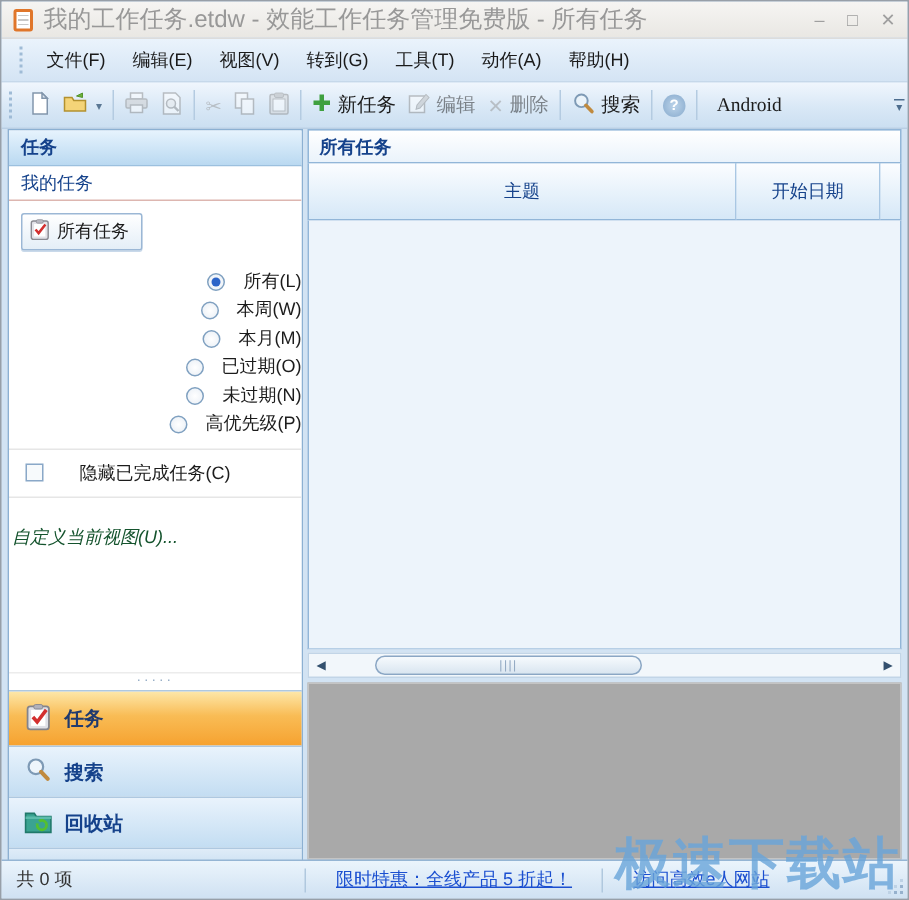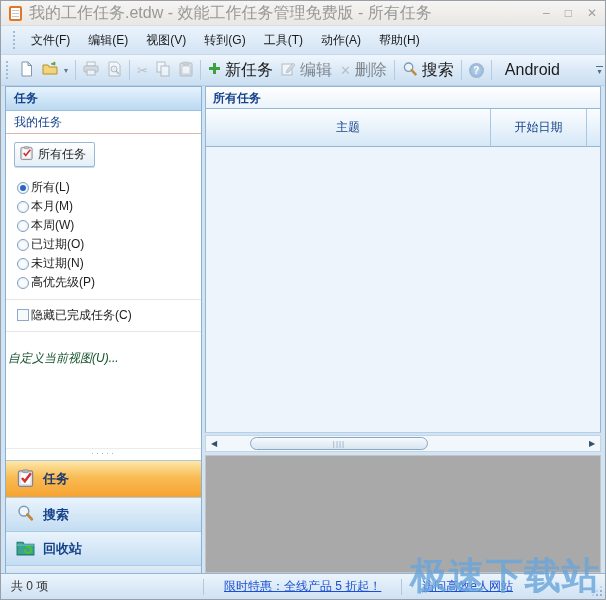--- a/index.html
+++ b/index.html
@@ -25,44 +25,44 @@
     background:linear-gradient(#eaf3fc,#d4e4f4);
     border-bottom:1px solid #c6d8ea;display:flex;align-items:center;padding-left:10px;}
   .grip{width:4px;height:18px;border-left:2px dotted #9fbbd6;margin:0 5px 0 2px;}
   .menu-item{padding:4px 9px;color:#1a1a1a;}
   
   .toolbar{position:absolute;top:54px;left:0;right:0;height:31px;
     background:linear-gradient(#f0f6fd,#d9e8f6 55%,#cbdff1);
     border-bottom:1px solid #b9cfe4;display:flex;align-items:center;padding-left:3px;}
   .tbtn{height:24px;display:flex;align-items:center;gap:4px;padding:0 4px;border-radius:2px;}
   .tbtn.disabled{opacity:.5;filter:grayscale(1);}
-  .tbtn .lbl{font-size:16px;}
+  .tbtn .lbl{font-size:13px;font-family:Liberation Serif, serif;}
   .tsep{width:1px;height:20px;background:#b4cbe1;margin:0 3px;}
   .caret{font-size:8px;color:#5b7894;margin-left:1px;}
   .glyph-ico{font-size:13px;color:#8a98a6;line-height:13px;}
   .overflow-btn{margin-left:auto;margin-right:2px;display:flex;flex-direction:column;align-items:center;color:#4d6d8e;}
   .overflow-btn .bar{width:7px;height:1px;background:#4d6d8e;margin-bottom:1px;}
   .overflow-btn .chev{font-size:8px;line-height:7px;}
   
   .sidebar{position:absolute;left:4px;top:85px;bottom:12px;width:197px;
     display:flex;flex-direction:column;border:1px solid #8cb0d2;background:#fff;}
   .side-title{height:24px;line-height:23px;padding-left:8px;font-weight:bold;color:#15428b;
     background:linear-gradient(#e6f3fd,#bad9f1);border-bottom:1px solid #9cc0de;}
   .side-body{flex:1;background:#fff;overflow:hidden;display:flex;flex-direction:column;}
   .group-label{height:23px;line-height:23px;padding-left:8px;color:#15428b;border-bottom:1px solid #ddb6b0;}
   .all-tasks-btn{margin:8px 0 2px 8px;align-self:flex-start;display:flex;align-items:center;gap:4px;
     padding:2px 8px 2px 4px;border:1px solid #9bb7d5;border-radius:2px;
     background:linear-gradient(#ffffff,#e4eef7);box-shadow:0 1px 0 #c9d9ea;}
   .filters{margin-top:9px;padding-left:11px;display:flex;flex-direction:column;}
-  .filter-row{height:19px;display:flex;align-items:center;gap:2px;}
+  .filter-row{height:19px;display:flex;align-items:center;gap:12px;justify-content:flex-end;}
   .radio{width:12px;height:12px;border-radius:50%;border:1px solid #7fa0c0;
     background:radial-gradient(#ffffff,#e8eef5);display:flex;align-items:center;justify-content:center;}
   .radio.checked::after{content:"";width:6px;height:6px;border-radius:50%;background:#2c64c8;}
   .hr{border-top:1px solid #e6e6e6;margin:7px 0 6px 0;}
-  .check-row{padding-left:11px;display:flex;align-items:center;gap:2px;height:18px;}
+  .check-row{padding-left:11px;display:flex;align-items:center;gap:24px;height:18px;}
   .checkbox{width:12px;height:12px;border:1px solid #8aa8c8;background:#f7fafc;}
   .custom-link{margin:12px 0 0 2px;color:#14532d;font-style:italic;}
   .splitter{height:12px;border-top:1px solid #ececec;text-align:center;color:#8fa8c2;
     font-size:9px;line-height:9px;letter-spacing:2px;background:#fff;}
   .nav-item{display:flex;align-items:center;gap:8px;padding-left:10px;
     border-top:1px solid #aec8e0;color:#15428b;font-weight:bold;font-size:13px;}
   .nav-item.normal{height:34px;background:linear-gradient(#e9f3fc,#c3ddf2);}
   .nav-item.active{height:37px;background:linear-gradient(#fde7a9,#f9bc55 45%,#f6a230);color:#203a6e;}
   .nav-footer{height:21px;border-top:1px solid #aec8e0;background:linear-gradient(#dfecf8,#bcd7ee);
     display:flex;align-items:center;justify-content:flex-end;padding-right:8px;color:#4a6b92;font-size:9px;}
@@ -263,25 +263,25 @@
         <span>所有任务</span>
       </div>
 
       <div class="filters">
         <div class="filter-row">
           <span class="radio checked"></span>
           <span>所有(L)</span>
         </div>
         <div class="filter-row">
           <span class="radio"></span>
+          <span>本周(W)</span>
+        </div>
+        <div class="filter-row">
+          <span class="radio"></span>
           <span>本月(M)</span>
-        </div>
-        <div class="filter-row">
-          <span class="radio"></span>
-          <span>本周(W)</span>
         </div>
         <div class="filter-row">
           <span class="radio"></span>
           <span>已过期(O)</span>
         </div>
         <div class="filter-row">
           <span class="radio"></span>
           <span>未过期(N)</span>
         </div>
         <div class="filter-row">

